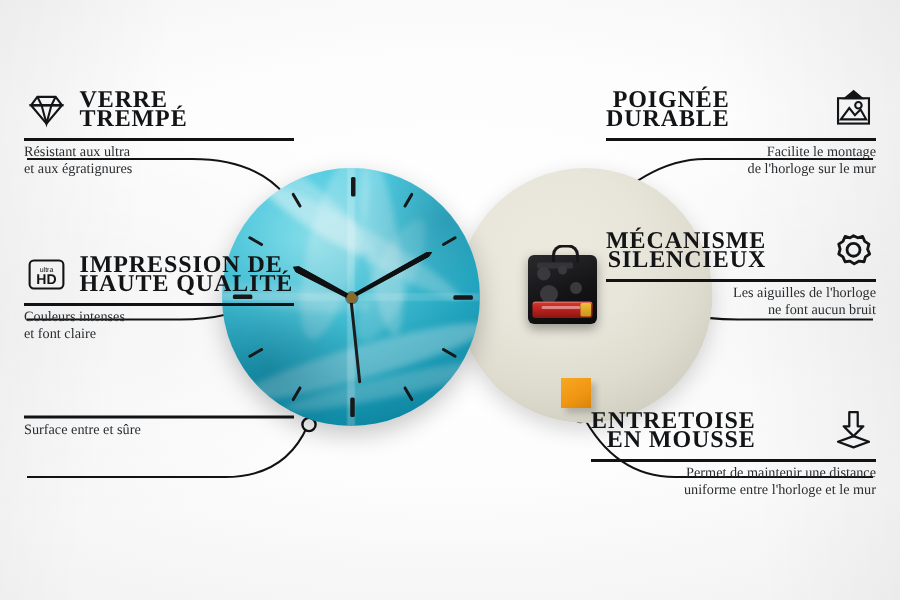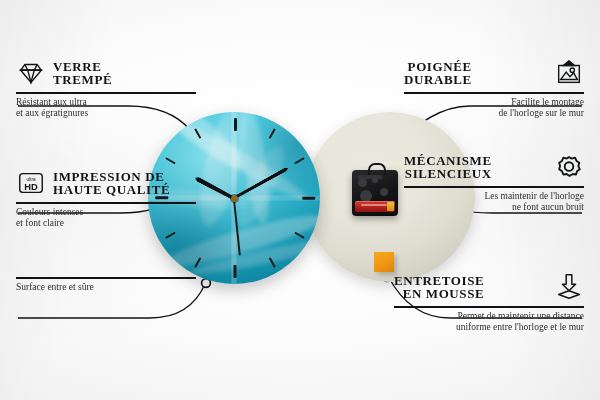--- a/index.html
+++ b/index.html
@@ -90,21 +90,21 @@
     background:linear-gradient(150deg,#f7a823 0%,#ef9512 60%,#d8830a 100%);
     box-shadow:3px 3px 4px rgba(0,0,0,0.18);}
 
   
   .feature{position:absolute;width:180px;}
   .feature .head{display:flex;align-items:center;gap:7px;}
   .feature.right .head{justify-content:space-between;}
   .ico{width:30px;height:30px;flex:0 0 30px;display:block;}
   .title{
     font-family:"Liberation Serif", serif;
-    font-weight:700;font-size:13px;line-height:13.5px;letter-spacing:.6px;
+    font-weight:700;font-size:16px;line-height:13.5px;letter-spacing:.6px;
     color:#121416;text-transform:uppercase;white-space:pre-line;
   }
   .feature.right .title{text-align:right;}
   .rule{height:1.6px;background:#101214;margin:4px 0 3px 0;width:100%;}
   .sub{
     font-family:"Liberation Serif", serif;
     font-size:9.5px;line-height:11px;color:#2a2d30;white-space:pre-line;
   }
   .feature.right .sub{text-align:right;}
 
@@ -237,21 +237,21 @@
   <div class="feature right" style="left:404px;top:152px;">
     <div class="head">
       <div class="title">MÉCANISME
 SILENCIEUX</div>
       <svg class="ico" viewBox="0 0 32 32" fill="none" stroke="#121416" stroke-width="2">
         <path d="M16 5.5 L19 7 L22.5 6 L24 9.5 L27 11.5 L26 15 L27.5 18.5 L24.5 20.5 L23.5 24 L20 23.5 L16.5 25.5 L13.5 23.5 L10 24 L8.5 20.5 L5.5 18.5 L6.5 15 L5.5 11.5 L8.5 9.5 L10 6 L13.5 7 Z" stroke-linejoin="round"></path>
         <circle cx="16" cy="15.5" r="4.6"></circle>
       </svg>
     </div>
     <div class="rule"></div>
-    <div class="sub">Les maintenir de l'horloge
+    <div class="sub">Les aiguilles de l'horloge
 ne font aucun bruit</div>
   </div>
 
   <div class="feature right" style="left:394px;top:272px;width:190px;">
     <div class="head">
       <div class="title">ENTRETOISE
 EN MOUSSE</div>
       <svg class="ico" viewBox="0 0 32 32" fill="none" stroke="#121416" stroke-width="1.6" stroke-linejoin="round">
         <path d="M13 3 H19 V13 H23 L16 20 L9 13 H13 Z"></path>
         <path d="M16 20 L27 24 L16 28 L5 24 Z"></path>

